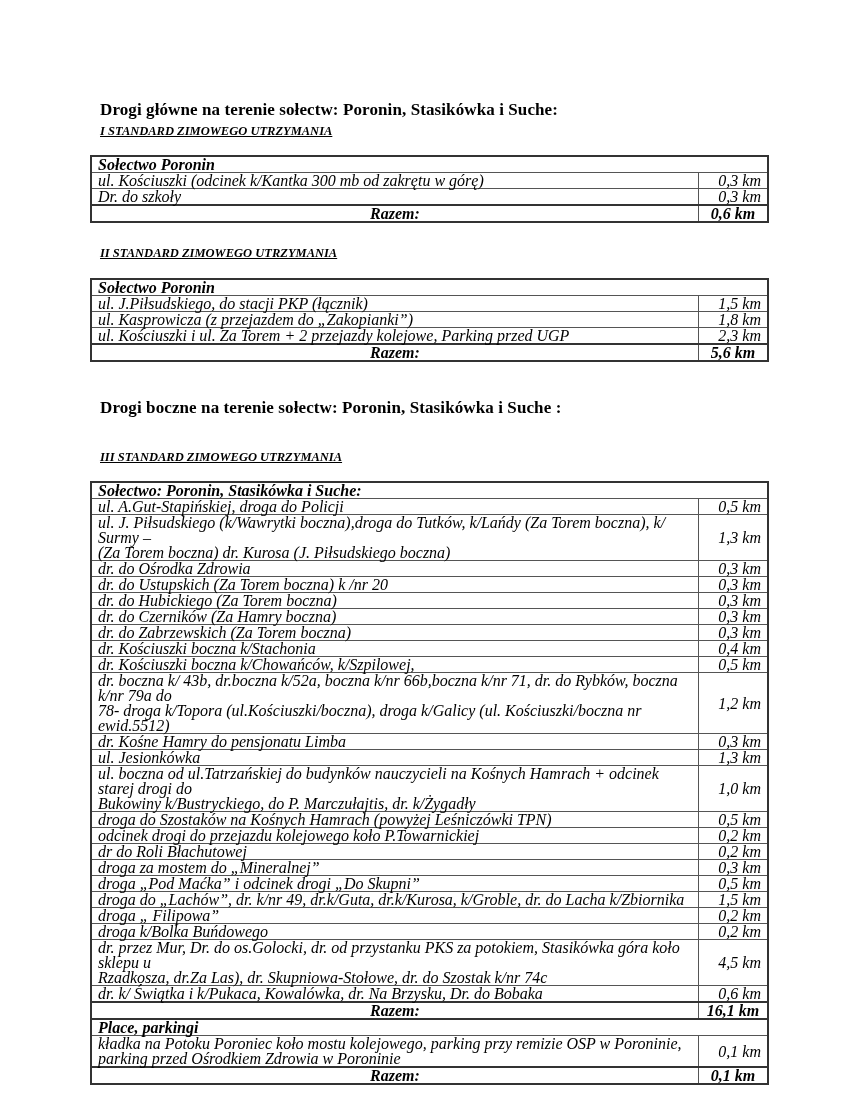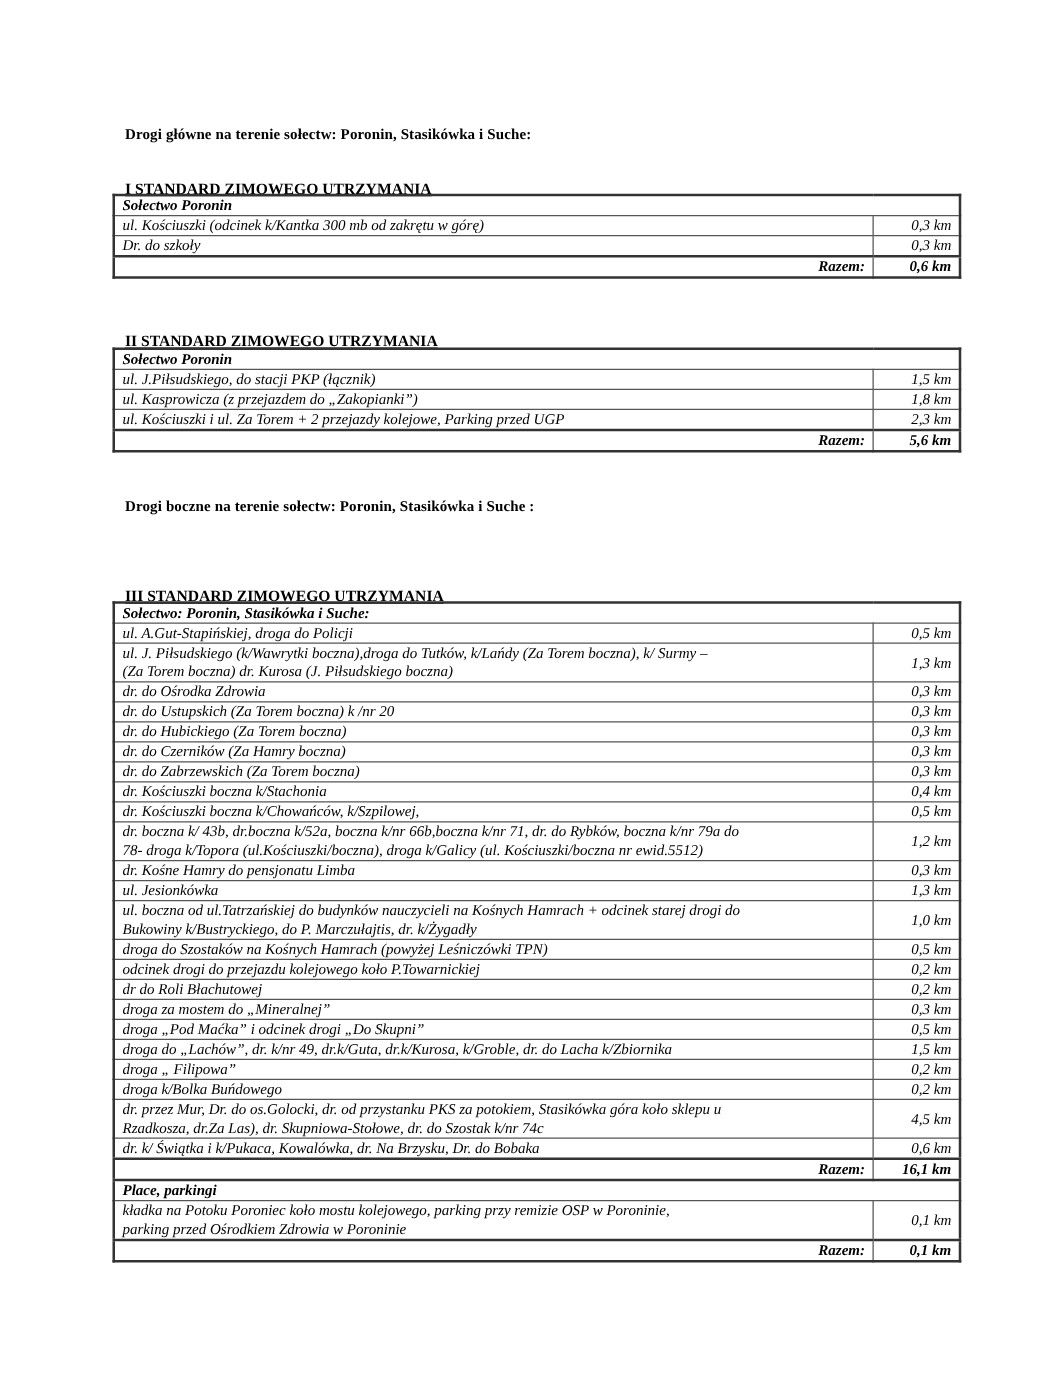--- a/index.html
+++ b/index.html
@@ -1,25 +1,25 @@
 <!DOCTYPE html>
 <html><head>
 <meta charset="utf-8">
 <style>
   html, body { margin: 0; padding: 0; background: #ffffff; }
   body { width: 850px; height: 1100px; position: relative; font-family: "Liberation Serif", serif; color: #000; }
   .page { position: absolute; left: 0; top: 0; width: 850px; height: 1100px; }
-  .h1 { position: absolute; left: 100px; font-weight: bold; font-size: 12px; letter-spacing: 0.1px; }
-  .h2 { position: absolute; left: 100px; font-weight: bold; font-size: 12.5px; text-decoration: underline; margin-top: 20px; }
-  table.t { position: absolute; left: 90px; width: 679px; border-collapse: collapse; border: 2px solid #333; font-style: italic; font-size: 12px; }
+  .h1 { position: absolute; left: 100px; font-weight: bold; font-size: 17px; letter-spacing: 0.1px; }
+  .h2 { position: absolute; left: 100px; font-weight: bold; font-style: italic; font-size: 12.5px; text-decoration: underline; }
+  table.t { position: absolute; left: 90px; width: 679px; border-collapse: collapse; border: 2px solid #333; font-style: italic; font-size: 16px; }
   table.t td { border: 1px solid #555; padding: 0 6px; height: 15px; line-height: 15px; vertical-align: middle; }
   table.t td.val { width: 56px; text-align: right; white-space: nowrap; }
   table.t td.two { line-height: 15px; height: 30px; margin-left: 16px; }
   table.t tr.head td { font-weight: bold; }
-  table.t tr.total td { font-weight: bold; text-align: right; border-top: 2px solid #333; }
+  table.t tr.total td { font-weight: bold; text-align: center; border-top: 2px solid #333; }
   table.t tr.sub td { font-weight: bold; border-top: 2px solid #333; }
 </style>
 </head>
 <body>
 
 <div class="page">
 
   <div class="h1" style="top:100px;">Drogi główne na terenie sołectw: Poronin, Stasikówka i Suche:</div>
 
   <div class="h2" style="top:124px;">I STANDARD ZIMOWEGO UTRZYMANIA</div>

